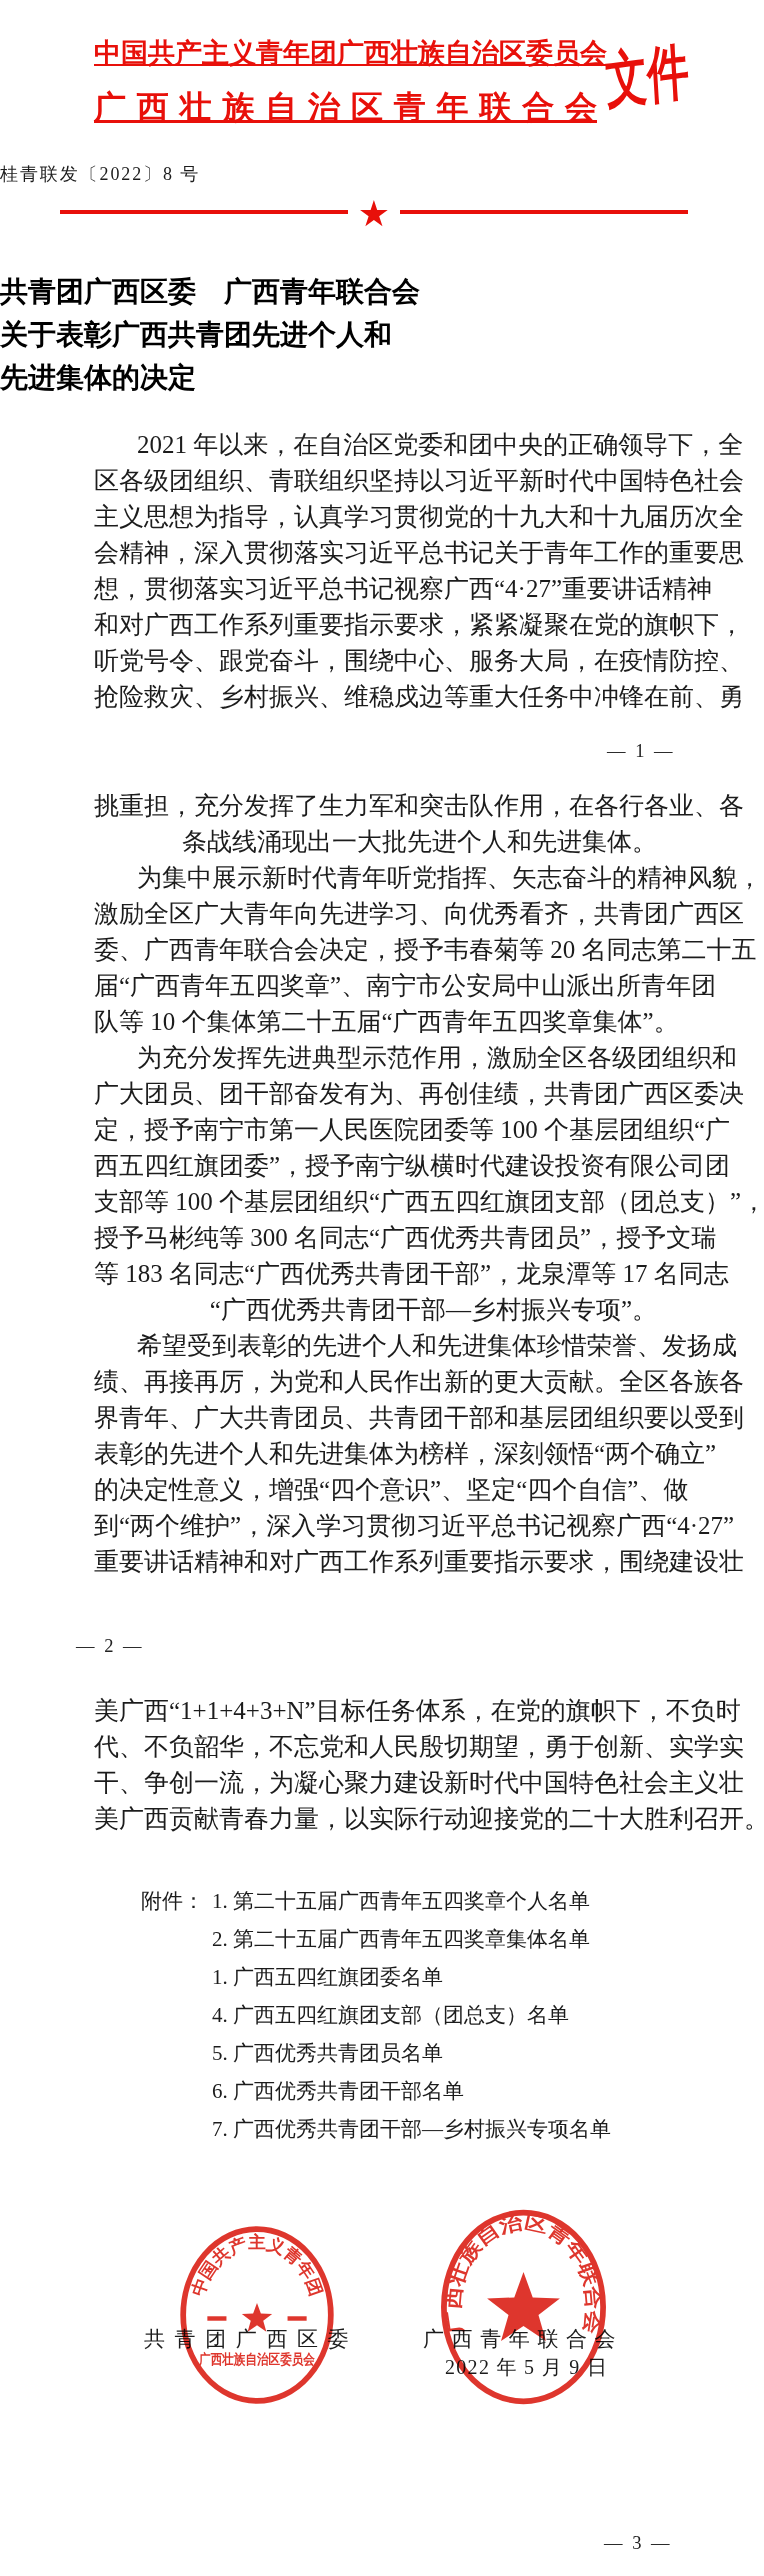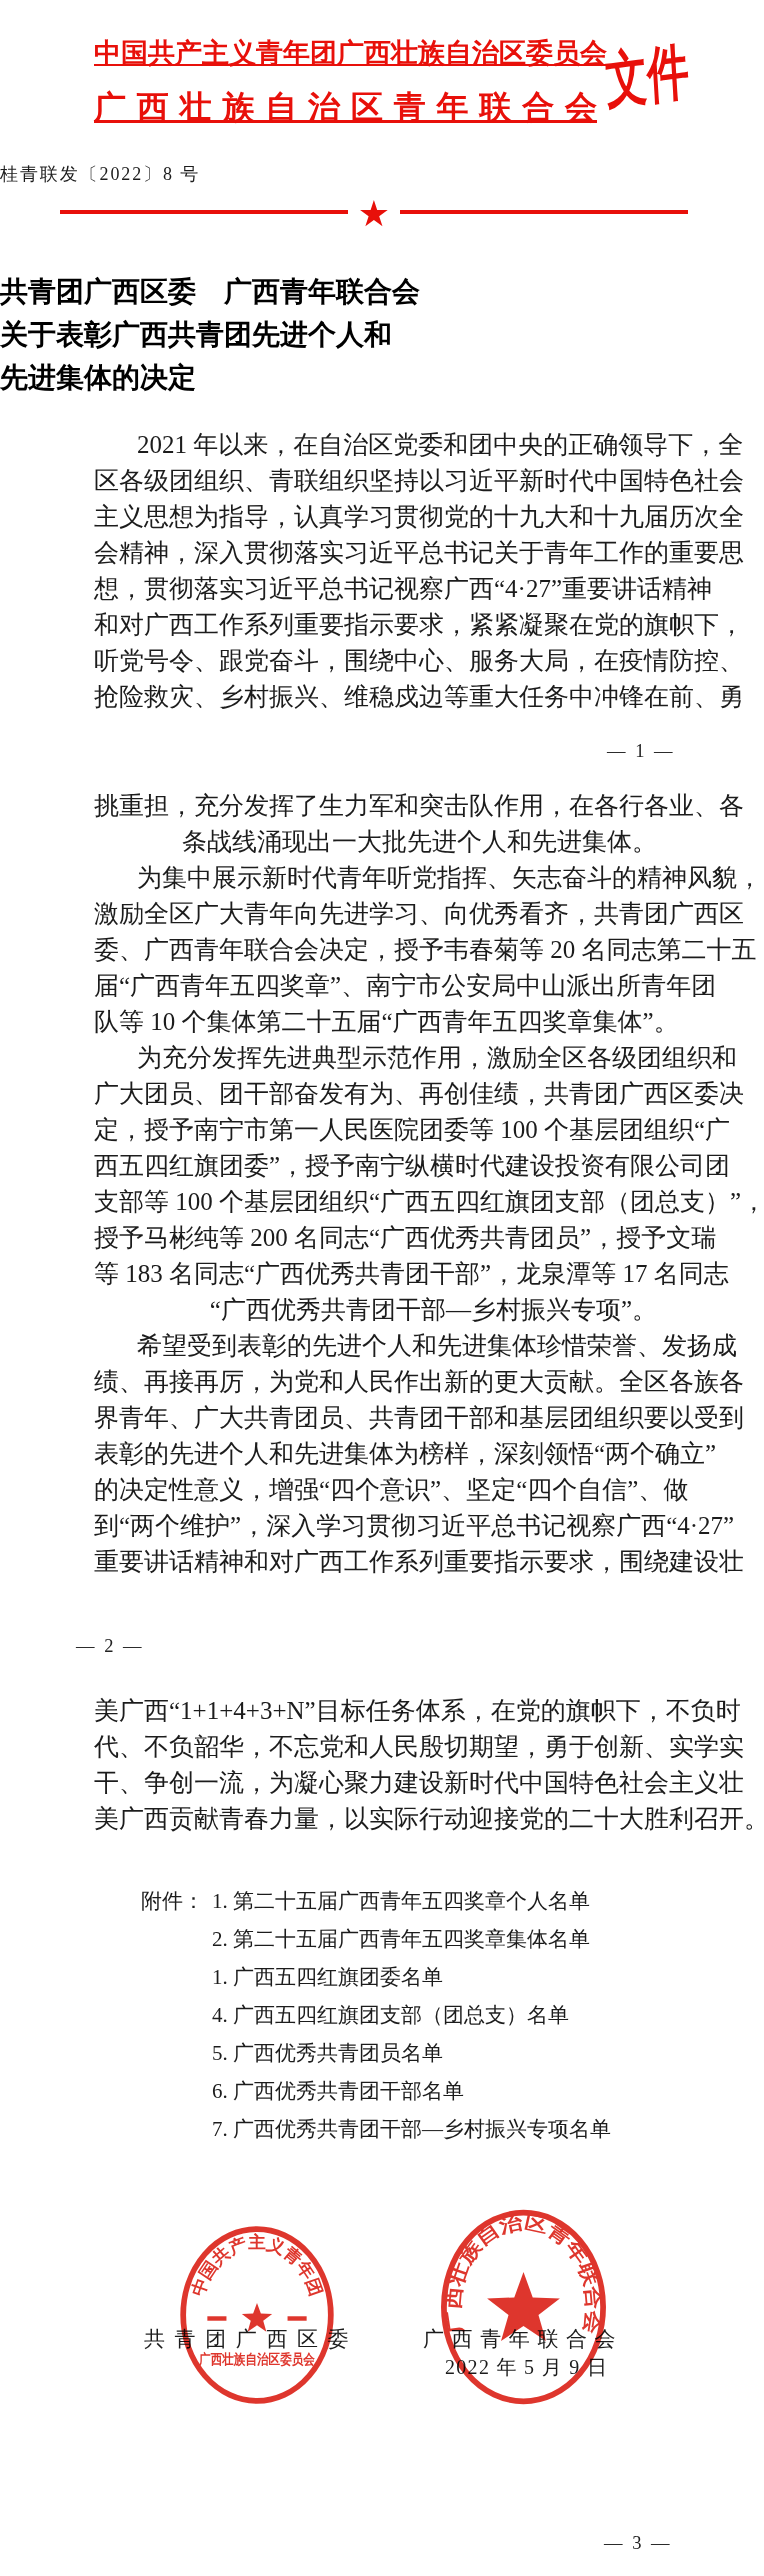--- a/index.html
+++ b/index.html
@@ -117,21 +117,21 @@
     <div class="bl jl ind">为集中展示新时代青年听党指挥、矢志奋斗的精神风貌，</div>
     <div class="bl jl">激励全区广大青年向先进学习、向优秀看齐，共青团广西区</div>
     <div class="bl jl">委、广西青年联合会决定，授予韦春菊等 20 名同志第二十五</div>
     <div class="bl jl">届“广西青年五四奖章”、南宁市公安局中山派出所青年团</div>
     <div class="bl">队等 10 个集体第二十五届“广西青年五四奖章集体”。</div>
     <div class="bl jl ind">为充分发挥先进典型示范作用，激励全区各级团组织和</div>
     <div class="bl jl">广大团员、团干部奋发有为、再创佳绩，共青团广西区委决</div>
     <div class="bl jl">定，授予南宁市第一人民医院团委等 100 个基层团组织“广</div>
     <div class="bl jl">西五四红旗团委”，授予南宁纵横时代建设投资有限公司团</div>
     <div class="bl jl">支部等 100 个基层团组织“广西五四红旗团支部（团总支）”，</div>
-    <div class="bl jl">授予马彬纯等 200 名同志“广西优秀共青团员”，授予文瑞</div>
+    <div class="bl jl">授予马彬纯等 300 名同志“广西优秀共青团员”，授予文瑞</div>
     <div class="bl jl">等 183 名同志“广西优秀共青团干部”，龙泉潭等 17 名同志</div>
     <div class="bl">“广西优秀共青团干部—乡村振兴专项”。</div>
     <div class="bl jl ind">希望受到表彰的先进个人和先进集体珍惜荣誉、发扬成</div>
     <div class="bl jl">绩、再接再厉，为党和人民作出新的更大贡献。全区各族各</div>
     <div class="bl jl">界青年、广大共青团员、共青团干部和基层团组织要以受到</div>
     <div class="bl jl">表彰的先进个人和先进集体为榜样，深刻领悟“两个确立”</div>
     <div class="bl jl">的决定性意义，增强“四个意识”、坚定“四个自信”、做</div>
     <div class="bl jl">到“两个维护”，深入学习贯彻习近平总书记视察广西“4·27”</div>
     <div class="bl jl">重要讲话精神和对广西工作系列重要指示要求，围绕建设壮</div>
   </div>

